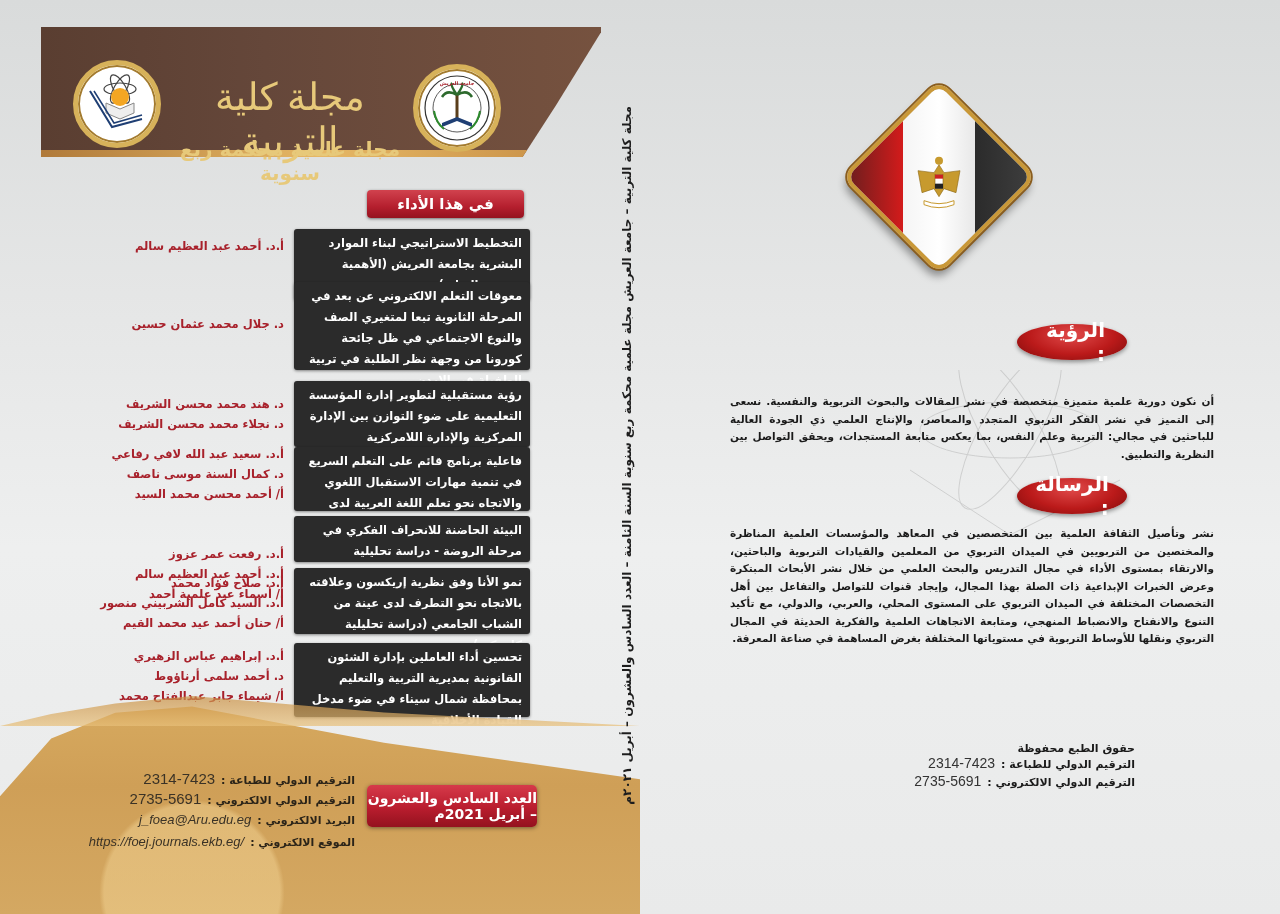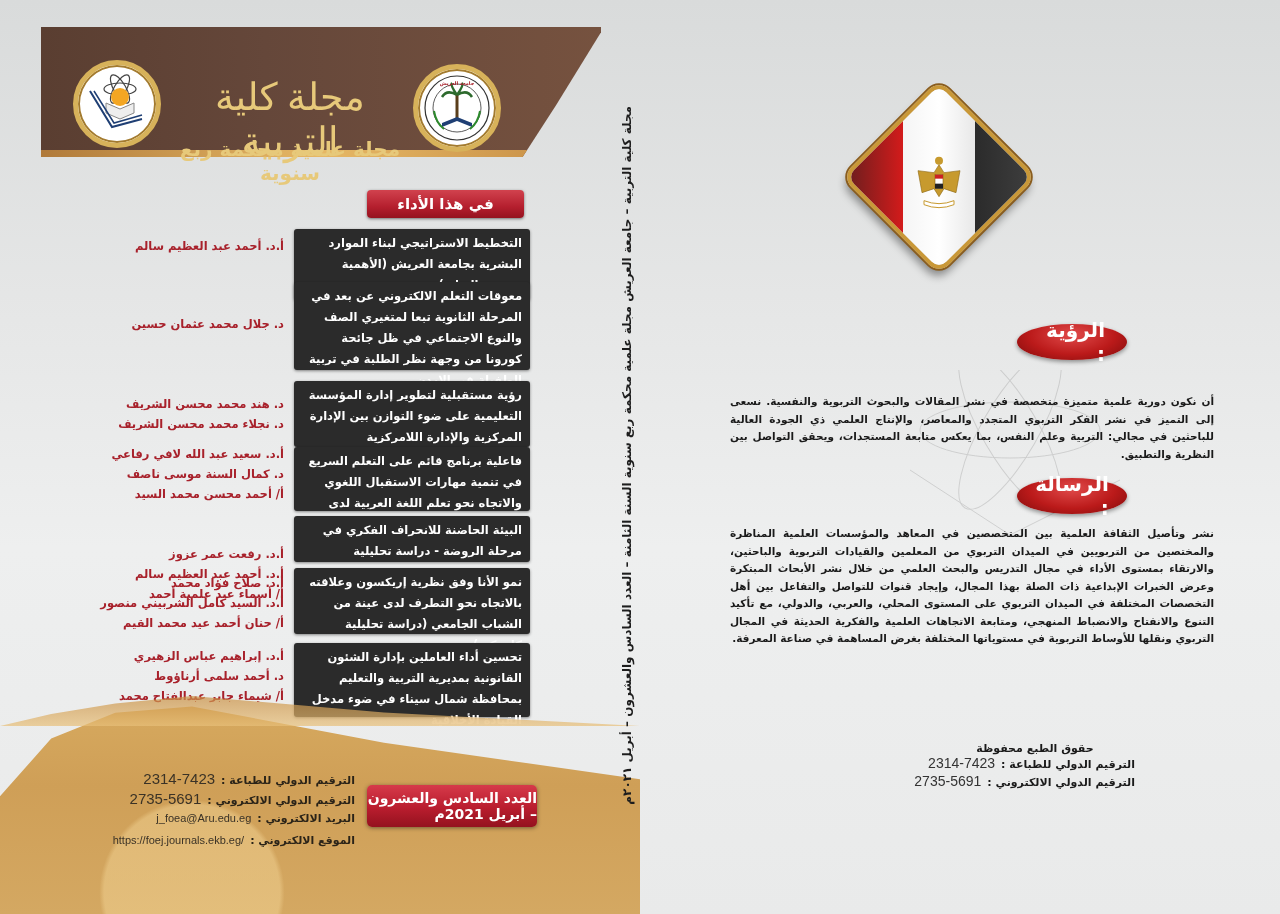--- a/index.html
+++ b/index.html
@@ -81,21 +81,21 @@
     border-radius: 5px; color: #fff; font-weight: bold; font-size: 14px;
     display: flex; align-items: center; justify-content: center;
     box-shadow: 0 1px 4px rgba(0,0,0,0.45);
   }
   .info-line {
     position: absolute; left: 115px; width: 240px; display: flex; justify-content: flex-end;
     align-items: baseline; gap: 6px; white-space: nowrap;
   }
   .info-label { font-weight: bold; font-size: 11px; color: #2a2318; direction: rtl; }
   .info-value { font-size: 15px; color: #3a3226; font-family: "Liberation Sans", sans-serif; }
-  .info-value.small { font-size: 11px; }
+  .info-value.small { font-size: 13px; font-style: italic; }
 
   
   .spine {
     position: absolute; left: 612px; top: 110px; width: 30px; height: 690px;
     display: flex; align-items: center; justify-content: center;
   }
   .spine-text {
     writing-mode: vertical-rl; transform: rotate(180deg);
     font-size: 12px; font-weight: bold; color: #1d1d1d; white-space: nowrap; direction: rtl;
   }
@@ -134,21 +134,21 @@
   .para {
     position: absolute; left: 730px; width: 484px; text-align: justify; text-align-last: right;
     color: #1a1a1a; font-weight: bold; font-size: 10.5px; line-height: 17.5px; direction: rtl;
   }
   .vision-text { top: 393px; }
   .mission-text { top: 525px; }
 
   .rights {
     position: absolute; left: 935px; top: 742px; width: 200px; text-align: right;
   }
-  .rights-title { font-weight: bold; font-size: 11px; color: #1a1a1a; direction: rtl; text-align: center; }
+  .rights-title { font-weight: bold; font-size: 11px; color: #1a1a1a; direction: rtl; }
   .rights-line { display: flex; justify-content: flex-end; gap: 6px; align-items: baseline; white-space: nowrap; line-height: 17px; }
   .rights-line .label { font-weight: bold; font-size: 11px; color: #1a1a1a; direction: rtl; }
   .rights-line .value { font-family: "Liberation Sans", sans-serif; font-size: 14px; color: #333; }
 
   .watermark {
     position: absolute; left: 890px; top: 370px; width: 240px; height: 170px;
     pointer-events: none; opacity: 0.35;
   }
 </style>
 </head>

